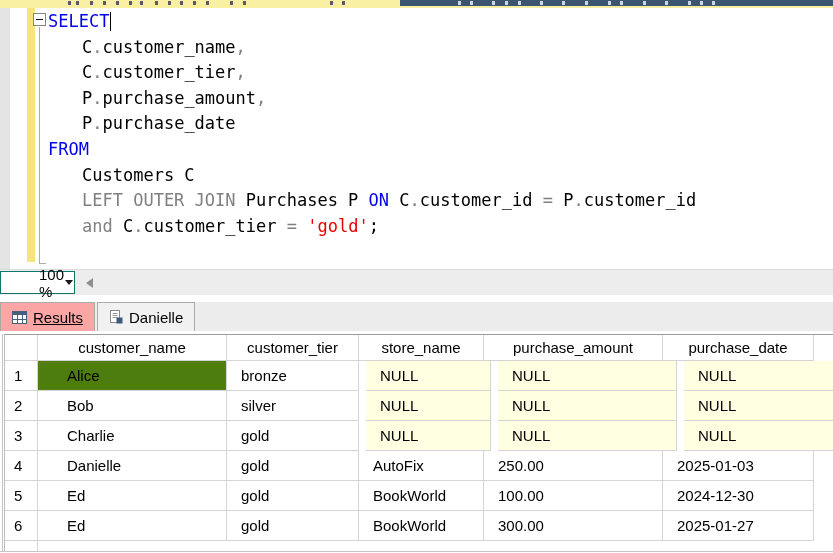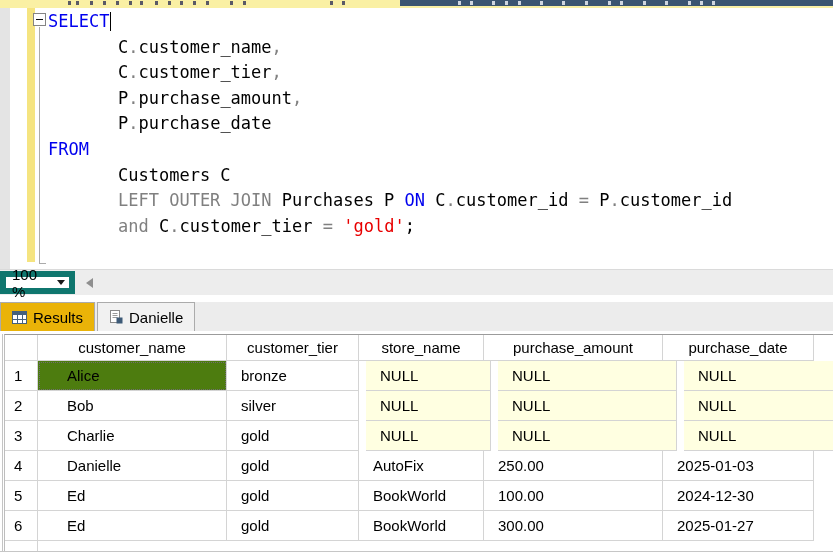--- a/index.html
+++ b/index.html
@@ -19,46 +19,46 @@
 
   .fold-box{position:absolute;left:33px;top:13px;width:13px;height:13px;background:#fff;
             border:1px solid #848484;box-sizing:border-box;}
   .fold-box::after{content:"";position:absolute;left:2px;right:2px;top:5px;height:1px;background:#111;}
   .fold-guide{position:absolute;left:39px;top:27px;width:1px;height:236px;background:#ababab;}
   .fold-guide-tick{position:absolute;left:39px;top:263px;width:7px;height:1px;background:#ababab;}
 
   #code-lines{position:absolute;left:0;top:9px;width:820px;
               font-family:"DejaVu Sans Mono",monospace;font-size:17px;}
   .code-line{height:25.6px;line-height:25.6px;white-space:pre;padding-left:48px;}
-  .code-line.ind{padding-left:118px;}
+  .code-line.ind{padding-left:82px;}
   .tok-kw{color:#0000ee;}
   .tok-op{color:#808080;}
   .tok-id{color:#000000;}
   .tok-str{color:#e80000;}
   .caret{display:inline-block;width:1px;height:19px;background:#000;vertical-align:-4px;margin-left:1px;}
 
   
   #scroll-row{position:absolute;left:0;top:269px;width:833px;height:26px;background:#ededed;
               border-top:1px solid #dadada;box-sizing:border-box;}
   #zoom-combo{position:absolute;left:0;top:1px;width:75px;height:23px;background:#fff;
-              border:6px solid #0f766e;box-sizing:border-box;display:flex;align-items:center;}
+              border:1px solid #0f766e;box-sizing:border-box;display:flex;align-items:center;padding-left:32px;}
   #zoom-combo .zoom-value{flex:1;padding-left:6px;font-size:15px;color:#000;}
   #zoom-combo .combo-arrow{width:16px;display:flex;align-items:center;justify-content:center;}
   #zoom-combo .combo-arrow::after{content:"";border-left:4px solid transparent;
         border-right:4px solid transparent;border-top:5px solid #1a1a1a;}
   #hscroll-left{position:absolute;left:86px;top:8px;width:0;height:0;
         border-top:5px solid transparent;border-bottom:5px solid transparent;
         border-right:7px solid #8f8f8f;}
 
   
   #tab-strip{position:absolute;left:0;top:302px;width:833px;height:29px;background:#ececec;
              display:flex;align-items:stretch;}
   .tab{display:flex;align-items:center;gap:6px;padding:0 11px;font-size:15px;color:#000;
        border:1px solid #ababab;border-bottom:none;box-sizing:border-box;}
-  .tab.active{background:#eab308;}
+  .tab.active{background:#fca5a5;text-decoration:underline;}
   .tab.inactive{background:#f1f1f1;margin-left:2px;}
 
   
   #grid-wrap{position:absolute;left:4px;top:334px;border-top:1px solid #9b9b9b;
              border-left:1px solid #bdbdbd;box-sizing:content-box;}
   .grid-left-hairline{position:absolute;left:2px;top:334px;width:1px;height:217px;background:#c4c4c4;}
   .g-row{display:flex;}
   .g-cell,.g-head,.g-num{box-sizing:border-box;border-right:1px solid #d4d4d4;
        border-bottom:1px solid #d4d4d4;background:#fff;overflow:hidden;white-space:nowrap;}
   .g-head{height:26px;display:flex;align-items:center;justify-content:center;

